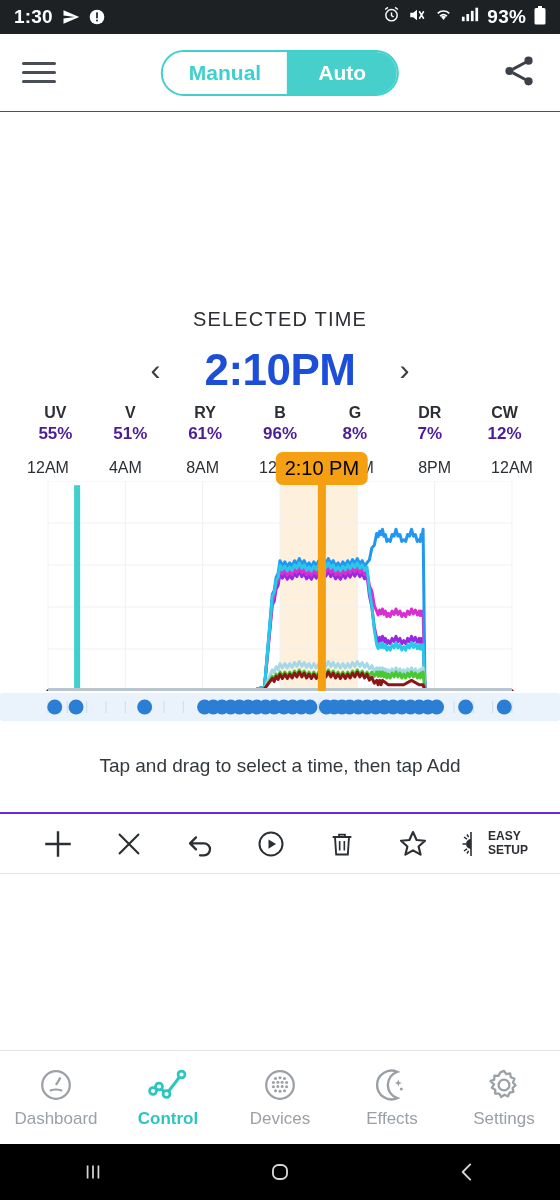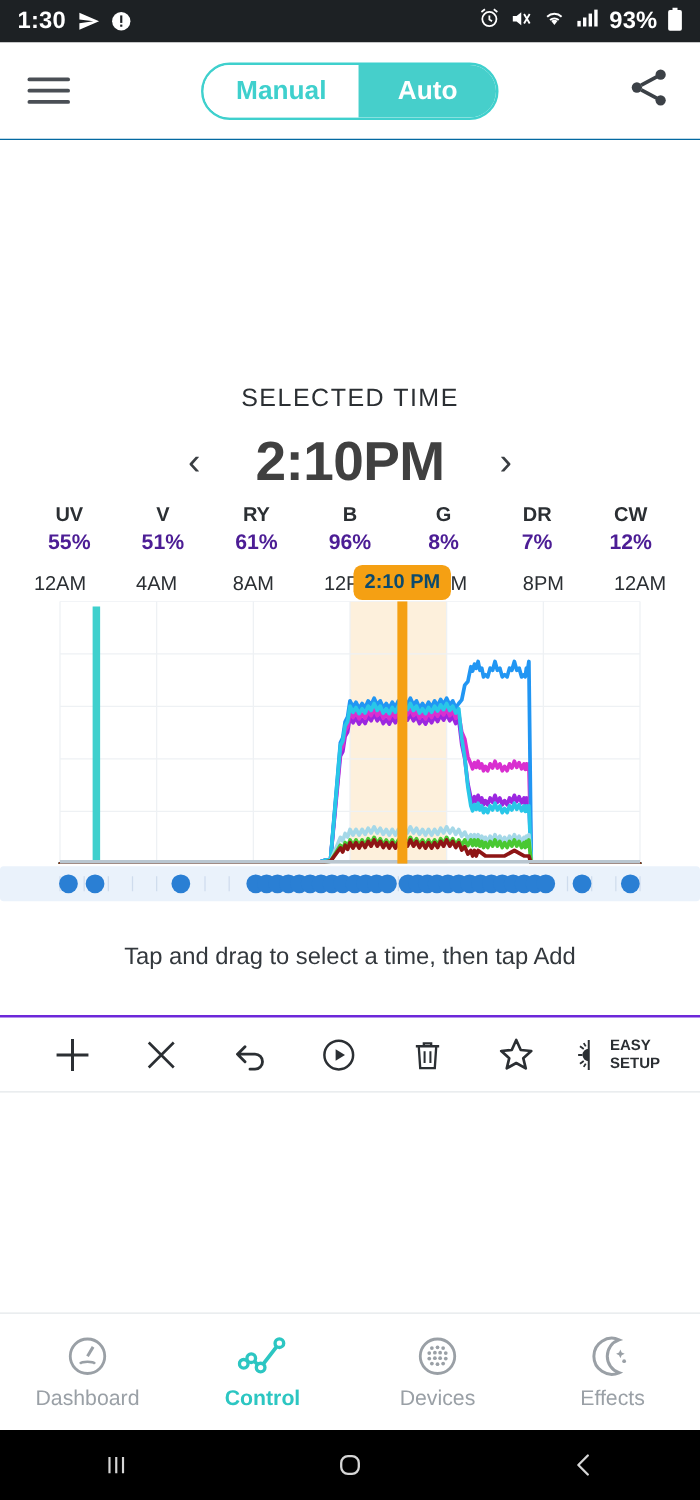--- a/index.html
+++ b/index.html
@@ -46,39 +46,39 @@
   
   .content { position:relative; height: 700px; }
   .sel-title {
     text-align:center; font-size:20px; letter-spacing:1.2px;
     color:#2b2f33; margin-top: 196px; font-weight:400;
   }
   .time-row {
     display:flex; align-items:center; justify-content:center;
     gap: 44px; margin-top: 14px;
   }
-  .time-big { font-size:44px; font-weight:700; color:#404040; letter-spacing:-.5px; }
+  .time-big { font-size:44px; font-weight:700; color:#1d4ed8; letter-spacing:-.5px; }
   .chev { font-size:30px; color:#3a3e42; cursor:pointer; line-height:1;
           font-family:"Liberation Sans", sans-serif; font-weight:300; }
 
   .channels { display:flex; margin-top: 8px; padding: 0 18px; }
   .chan { flex:1; text-align:center; }
   .chan-name { font-size:16px; font-weight:700; color:#2b2f33; line-height:1.25; }
   .chan-val  { font-size:17px; font-weight:700; color:#4c1d95; line-height:1.3; }
 
   
   .chart-wrap { position:relative; margin-top: 10px; padding: 0 0px; }
   .xaxis { position:relative; height: 26px; }
   .xtick {
     position:absolute; transform:translateX(-50%);
     font-size:16px; color:#2b2f33; font-weight:400; top:4px; white-space:nowrap;
   }
   .tooltip {
-    position:absolute; background:#f5a013; color:#0c4a6e;
-    font-size:16px; font-weight:700; border-radius:7px;
+    position:absolute; background:#f5a013; color:#000000;
+    font-size:20px; font-weight:400; border-radius:7px;
     padding: 5px 9px; top:-3px; transform:translateX(-50%); white-space:nowrap;
     z-index: 5;
   }
   .plot { position:relative; height: 210px; margin: 0 0; }
   .plot svg { display:block; }
   .scrollstrip {
     position:relative; height: 28px; margin: 2px 0 0 0;
     background:#eaf2fb; border-radius:3px;
   }
   .hint {
@@ -425,20 +425,27 @@
       <div class="nav-label">Devices</div>
     </div>
     <div class="nav-item">
       <svg width="36" height="36" viewBox="0 0 24 24">
         <path d="M15.5 3.2A9.3 9.3 0 0015.5 20.8 9.6 9.6 0 1115.5 3.2z" fill="none" stroke="#9aa0a6" stroke-width="1.6"></path>
         <path d="M16.2 8.4l.7 1.6 1.6.7-1.6.7-.7 1.6-.7-1.6-1.6-.7 1.6-.7z" fill="#9aa0a6"></path>
         <circle cx="18.2" cy="14.6" r="1" fill="#9aa0a6"></circle>
       </svg>
       <div class="nav-label">Effects</div>
     </div>
+    <div class="nav-item">
+      <svg width="36" height="36" viewBox="0 0 24 24">
+        <path d="M12 8.4a3.6 3.6 0 100 7.2 3.6 3.6 0 000-7.2z" fill="none" stroke="#9aa0a6" stroke-width="1.5"></path>
+        <path d="M12 2.6l1.5 2.2 2.6-.6.4 2.6 2.5 1-1 2.5 1.7 2-2 1.7.6 2.6-2.6.5-1 2.5-2.4-1.1-2.2 1.5-1.3-2.3-2.7.1.1-2.7-2.3-1.3 1.5-2.2L3 9.4l2.5-1 .1-2.7 2.7.2 1.3-2.3z" fill="none" stroke="#9aa0a6" stroke-width="1.5" stroke-linejoin="round"></path>
+      </svg>
+      <div class="nav-label">Settings</div>
+    </div>
   </div>
 
   <div class="androidnav">
     <div class="an-item">
       <svg width="26" height="26" viewBox="0 0 24 24">
           <path d="M7 6v12M12 6v12M17 6v12" stroke="#d6d6d6" stroke-width="1.6"></path>
         </svg>
     </div>
     <div class="an-item">
       <svg width="26" height="26" viewBox="0 0 24 24">

